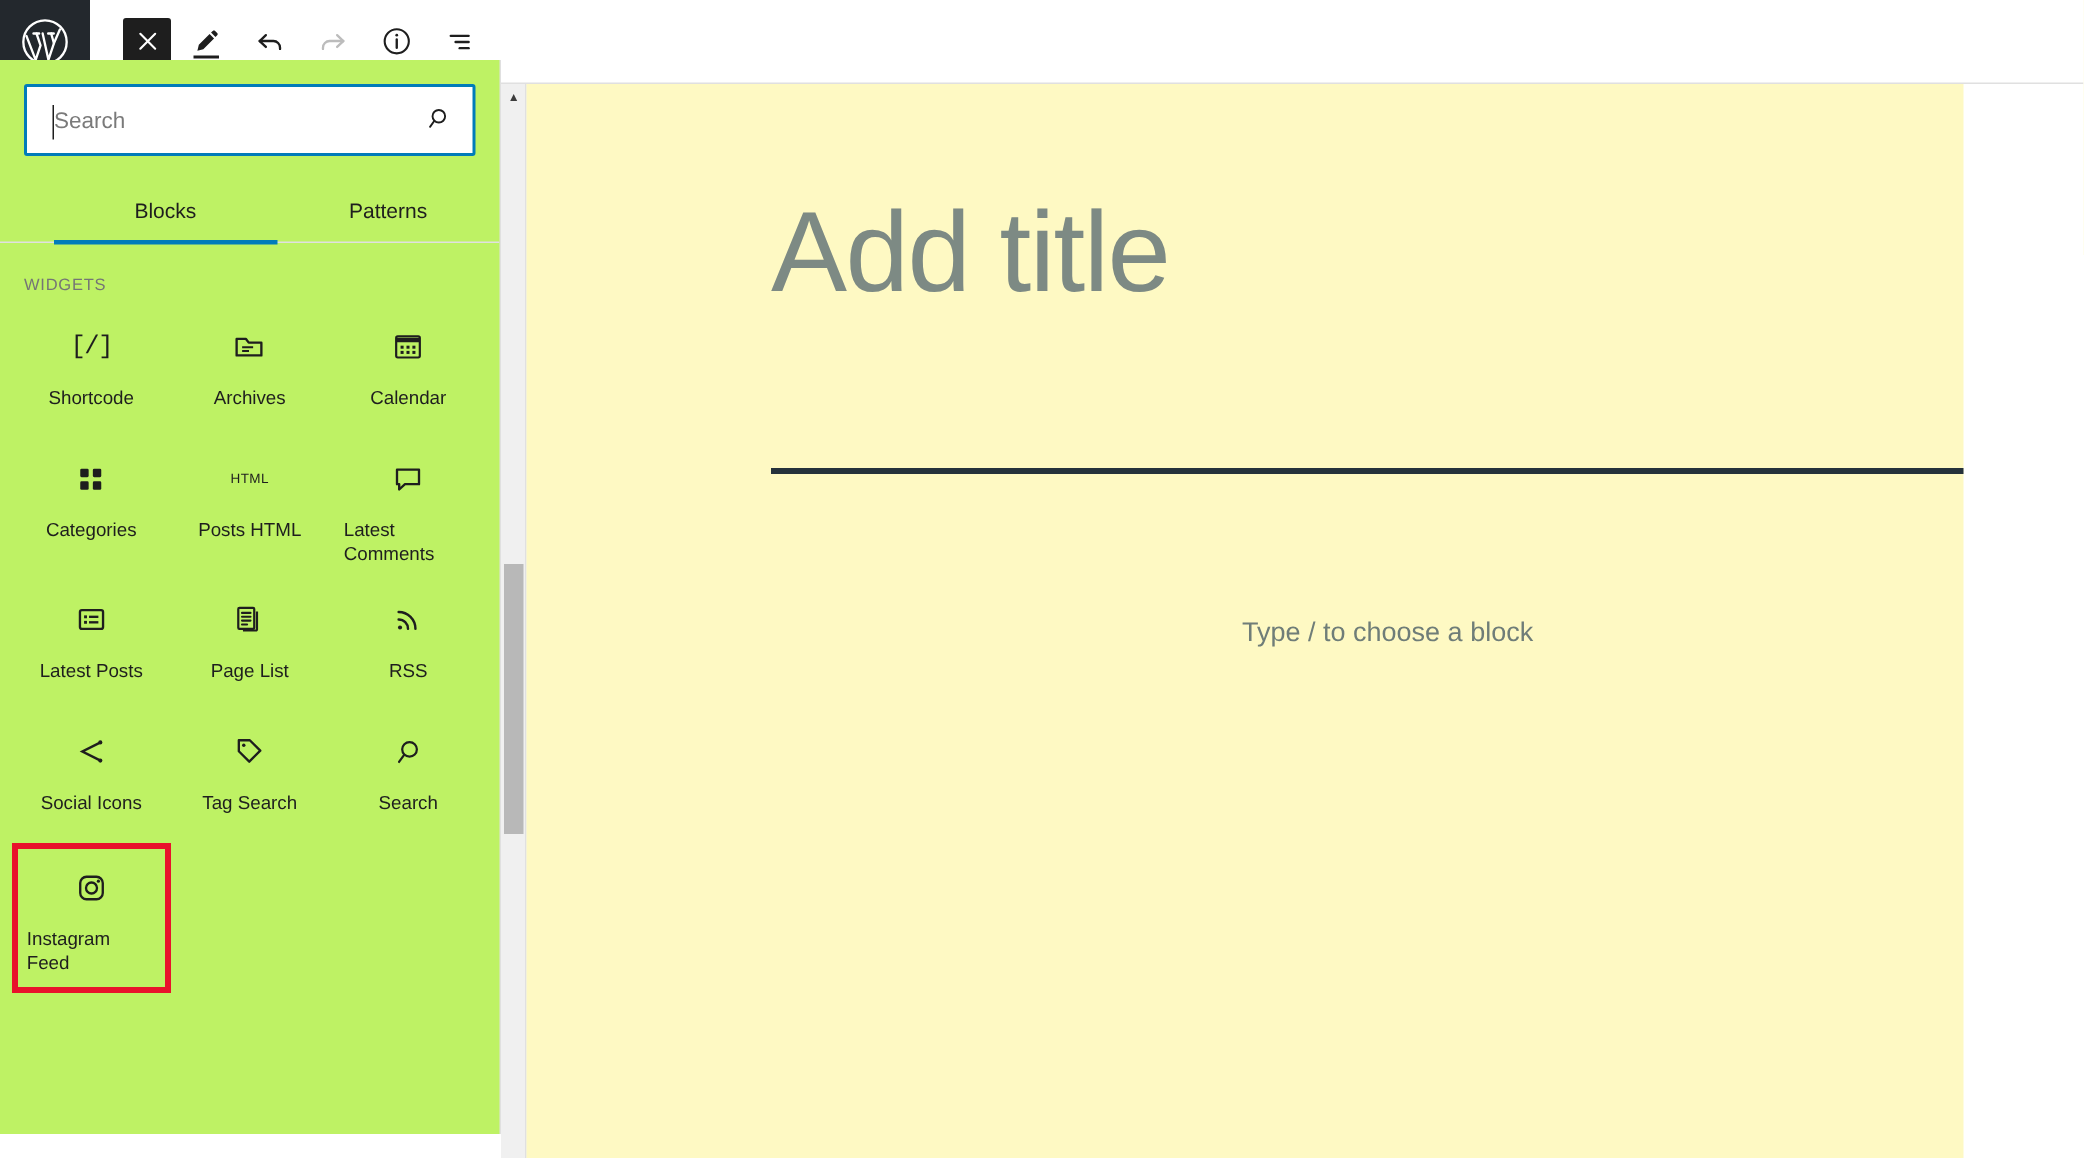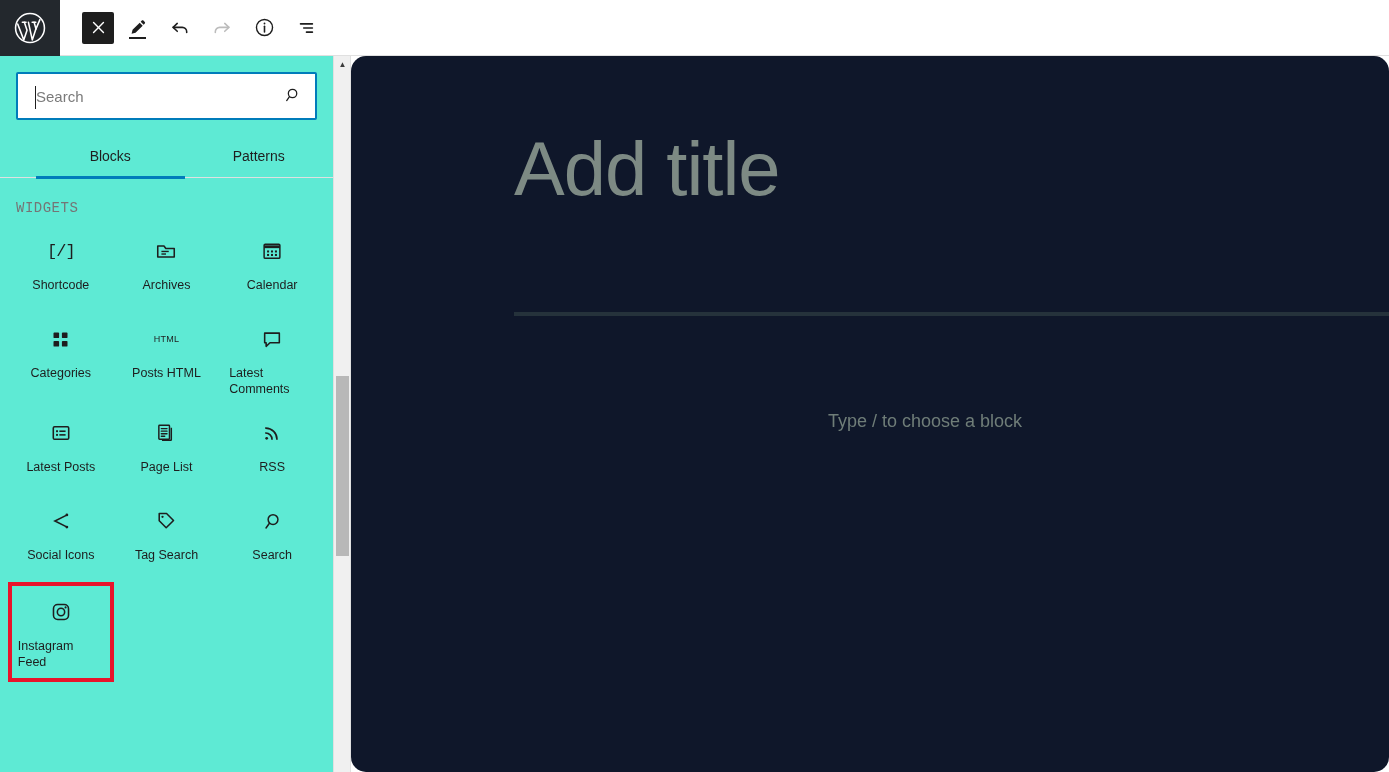--- a/index.html
+++ b/index.html
@@ -46,23 +46,23 @@
   .tb-btn.disabled { color: #bcbcbc; cursor: default; }
   .tb-btn.edit-active::after {
     content: ""; position: absolute;
     bottom: 7px; left: 9px; width: 17px; height: 2px;
     background: #1e1e1e;
   }
   .tb-btn svg { display: block; }
 
   
   .inserter {
-    position: absolute; top: 56px; left: 0;
+    position: absolute; top: 40px; left: 0;
     width: 334px; height: 716px;
-    background: #5eead4;
+    background: #bef264;
     border-right: 1px solid #e0e0e0;
     overflow: hidden;
   }
   .search-wrap { padding: 16px 16px 0 16px; }
   .search-box {
     position: relative;
     height: 48px;
     border: 2px solid #007cba;
     border-radius: 2px;
     display: flex; align-items: center;
@@ -105,24 +105,23 @@
     position: relative;
     height: 44px;
   }
   .tab.active::after {
     content: ""; position: absolute;
     left: 0; right: 0; bottom: -1px; height: 3px;
     background: #007cba;
   }
 
   .section-title {
-    font-size: 14px; letter-spacing: .5px;
+    font-size: 11px; letter-spacing: .5px;
     color: #757575; text-transform: uppercase;
     padding: 22px 16px 8px 16px;
-    font-family: Liberation Mono, monospace;
   }
 
   .block-grid {
     display: grid;
     grid-template-columns: repeat(3, 1fr);
     padding: 0 8px;
   }
   .block-item {
     display: flex; flex-direction: column;
     align-items: center; justify-content: flex-start;
@@ -177,24 +176,23 @@
   .sb-thumb {
     position: absolute; left: 2px; top: 320px;
     width: 13px; height: 180px;
     background: #b8b8b8;
     cursor: pointer;
   }
 
   
   .canvas {
     position: absolute; top: 56px; left: 351px;
-    width: 1038px; height: 716px;
-    background: #0f172a;
+    width: 958px; height: 716px;
+    background: #fef9c3;
     overflow: hidden;
-    border-radius: 15px;
   }
   .post-title {
     position: absolute; left: 163px; top: 75px;
     font-size: 76px; font-weight: 400;
     color: #7d8a84;
     letter-spacing: -1px;
     white-space: nowrap;
     line-height: 1;
     cursor: text;
   }

